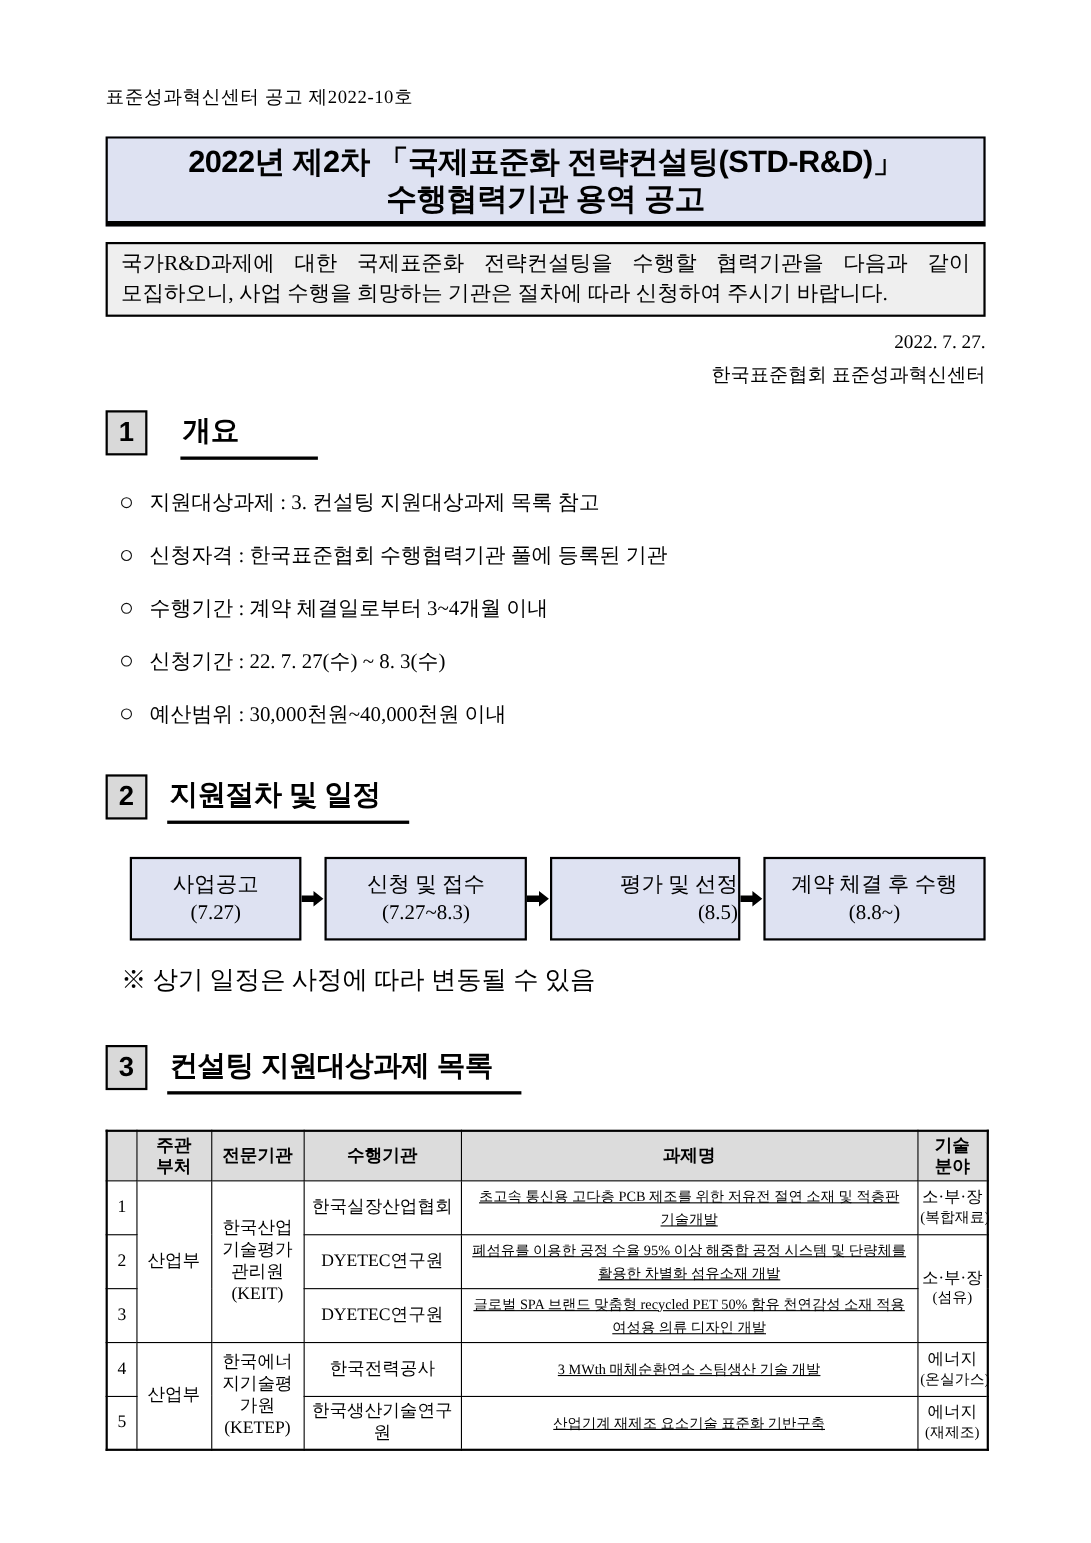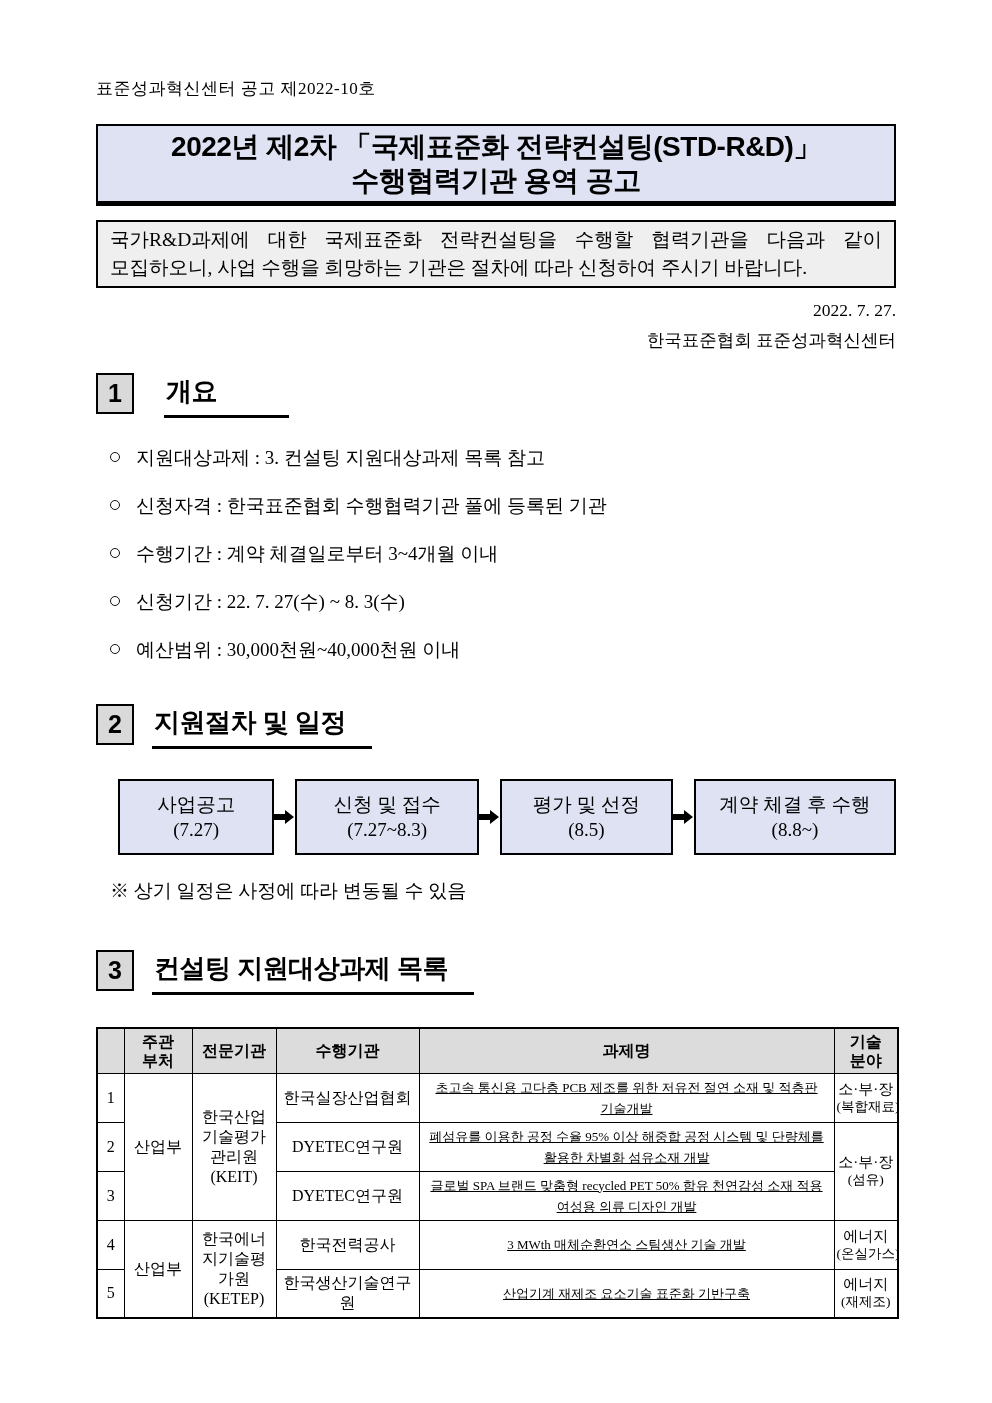--- a/index.html
+++ b/index.html
@@ -83,24 +83,24 @@
     margin-top:30px;padding-left:22px;
     display:flex;align-items:center;justify-content:space-between;
   }
   .flow-box{
     height:76px;border:2px solid var(--ink);background:var(--accent-lavender);
     display:flex;flex-direction:column;align-items:center;justify-content:center;
     text-align:center;white-space:nowrap;
   }
   .flow-box .fname{font-size:19.5px;line-height:26px;}
   .flow-box .fdate{font-size:19px;line-height:24px;}
-  .fb1{width:170px;text-align:center;} .fb2{width:200px;} .fb3{width:188px;} .fb4{width:220px;}
+  .fb1{width:170px;text-align:center;} .fb2{width:200px;} .fb3{width:188px;align-items:flex-end;} .fb4{width:220px;}
   .flow-arrow{flex:0 0 auto;display:block;}
 
-  .note{margin-top:24px;padding-left:14px;font-size:19px;line-height:23px;}
+  .note{margin-top:24px;padding-left:14px;font-size:23px;line-height:23px;}
 
   table.tasks{
     margin-top:32px;width:801px;border-collapse:collapse;
     border:2px solid var(--ink);table-layout:fixed;
   }
   table.tasks th,table.tasks td{
     border:1px solid var(--ink);vertical-align:middle;padding:1px 2px;
   }
   table.tasks th{
     background:var(--header-gray);

